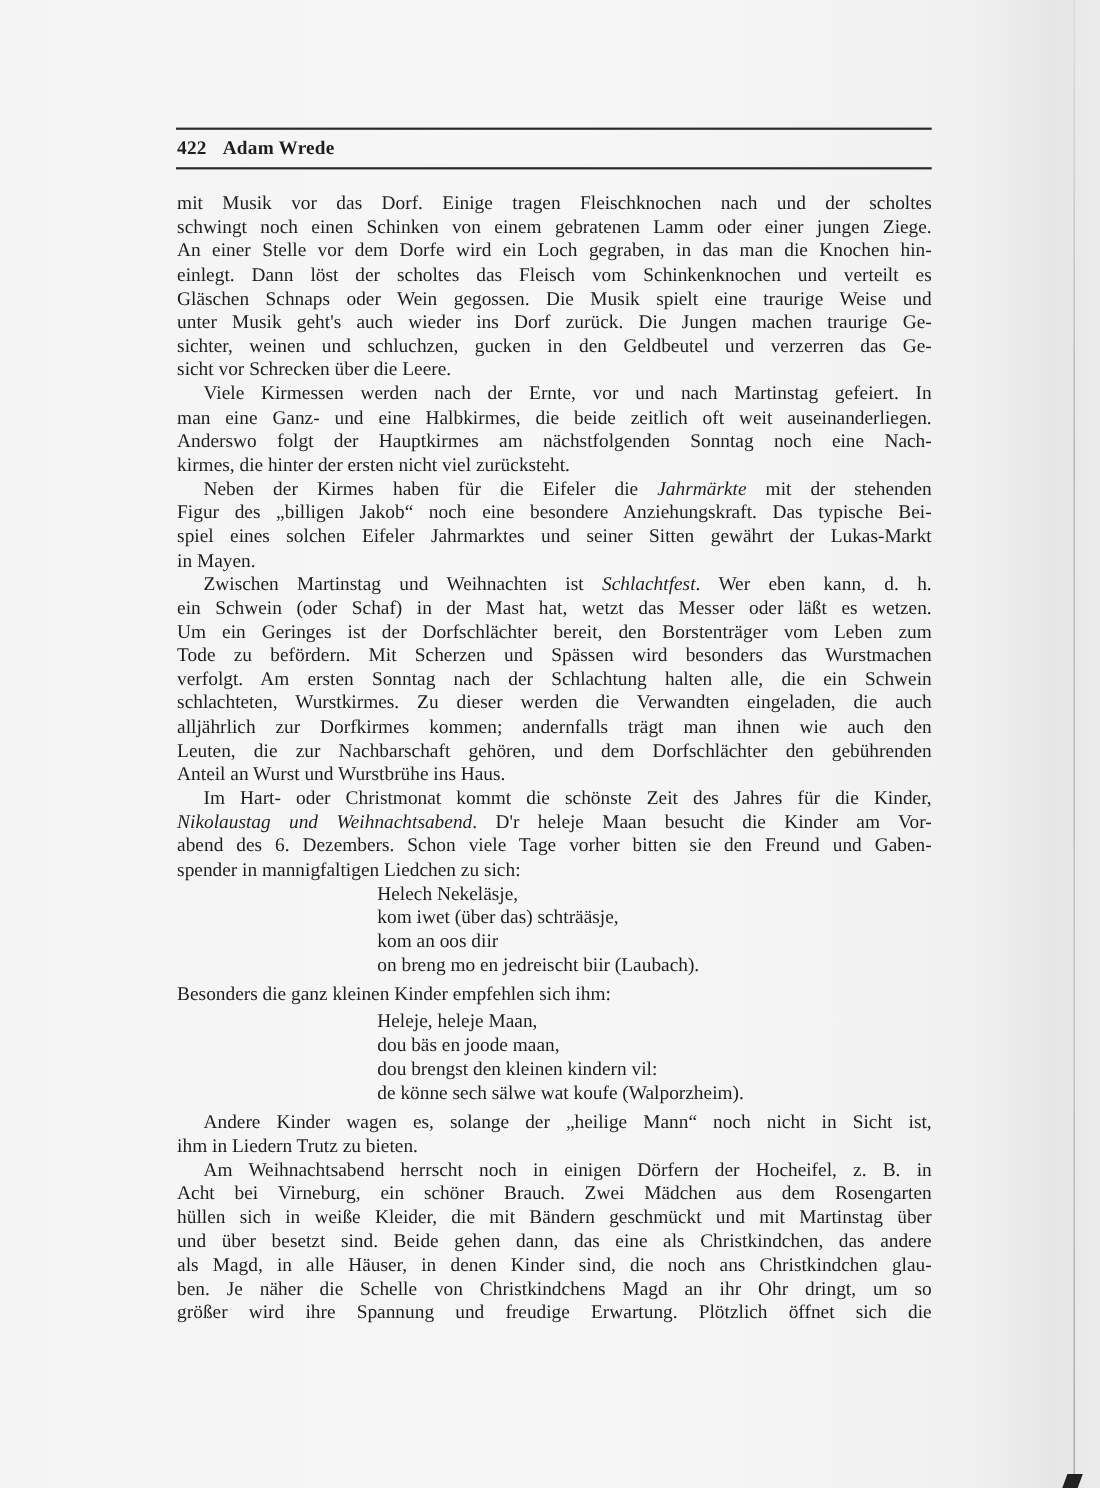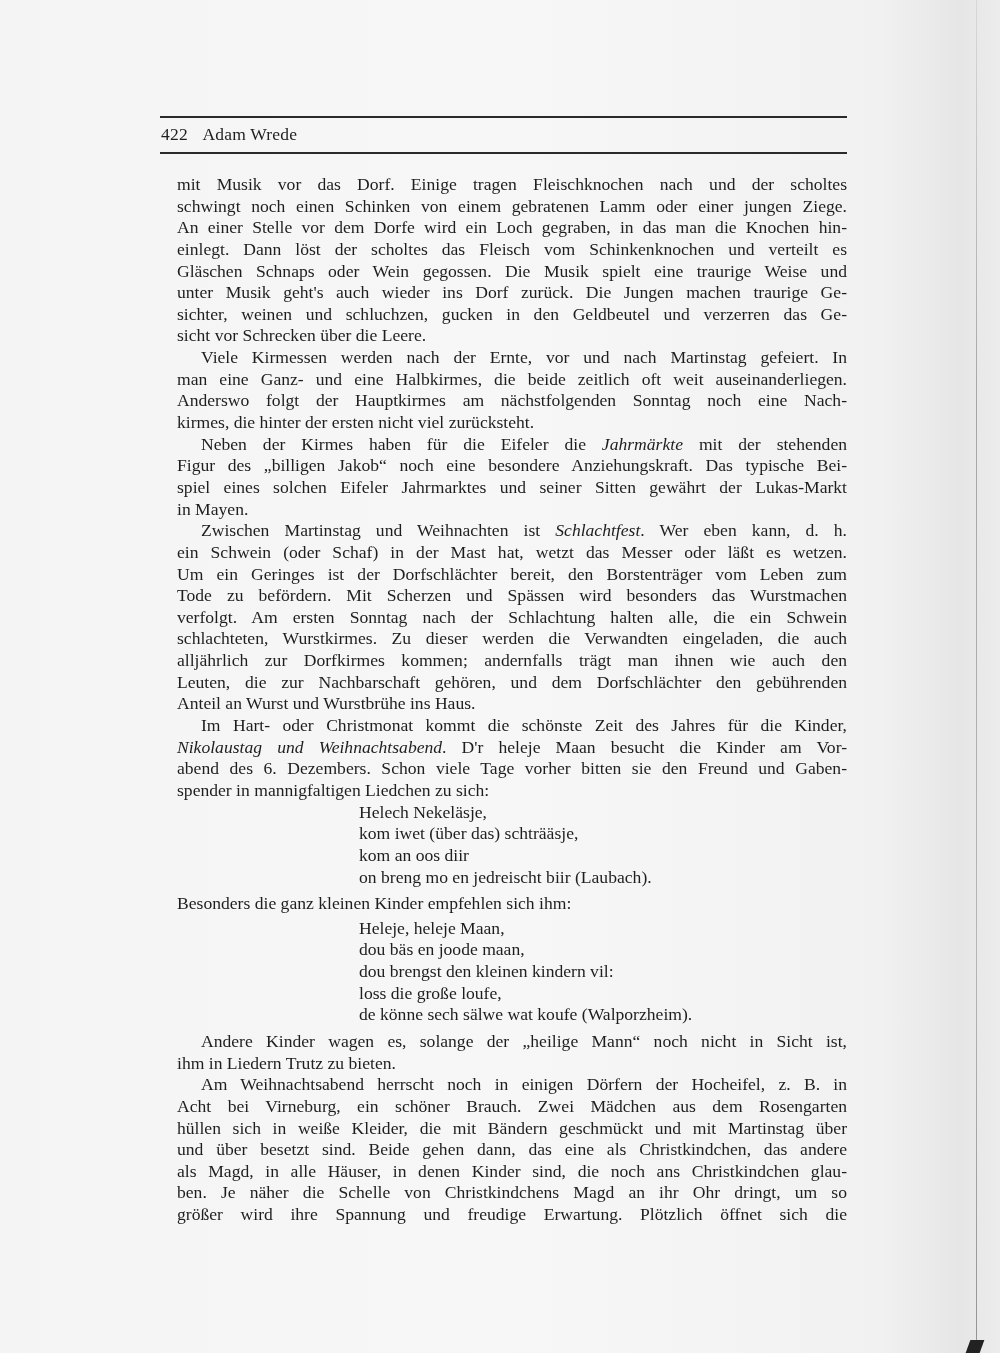--- a/index.html
+++ b/index.html
@@ -48,36 +48,36 @@
     .rule.top { top: 116px; }
     .rule.bottom { top: 152px; }
     .running-head {
       position: absolute;
       left: 161px;
       top: 122px;
       font-size: 17.5px;
       letter-spacing: 0.2px;
       line-height: 24px;
       white-space: nowrap;
+      font-weight: bold;
     }
     .running-head .page-number { margin-right: 11px; }
     .text-block {
       position: absolute;
       left: 161px;
       top: 174px;
       width: 686px;
       font-size: 17.6px;
       line-height: 21.65px;
     }
     .line {
       height: 21.65px;
       white-space: nowrap;
       text-align: justify;
       text-align-last: justify;
-      margin-left: 16px;
     }
     .line.last {
       text-align: right;
       text-align-last: left;
     }
     .line.indent { padding-left: 24px; }
     .verse {
       padding-left: 182px;
       text-align: center;
       text-align-last: left;
@@ -154,21 +154,20 @@
     </div>
     <div class="spacer-small"></div>
 
     <div class="line last">Besonders die ganz kleinen Kinder empfehlen sich ihm:</div>
     <div class="spacer-verse-gap"></div>
 
     <div>
       <div class="line verse">Heleje, heleje Maan,</div>
       <div class="line verse">dou bäs en joode maan,</div>
       <div class="line verse">dou brengst den kleinen kindern vil:</div>
-      <div class="line verse">loss die große loufe,</div>
       <div class="line verse">de könne sech sälwe wat koufe (Walporzheim).</div>
     </div>
     <div class="spacer-small"></div>
 
     <div>
       <div class="line indent">Andere Kinder wagen es, solange der „heilige Mann“ noch nicht in Sicht ist,</div>
       <div class="line last">ihm in Liedern Trutz zu bieten.</div>
     </div>
 
     <div>

